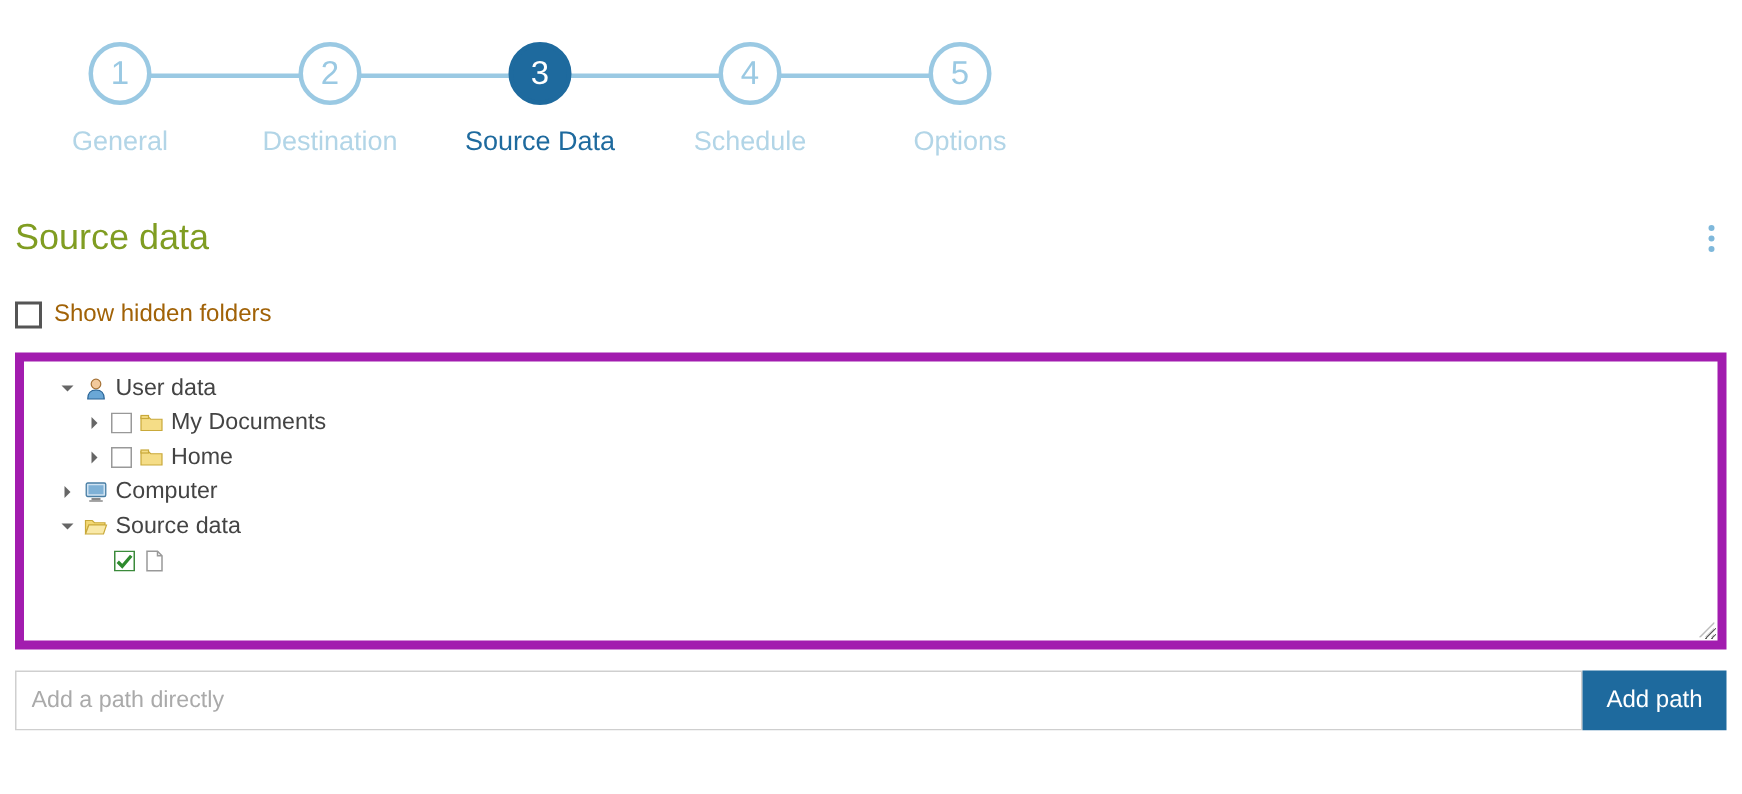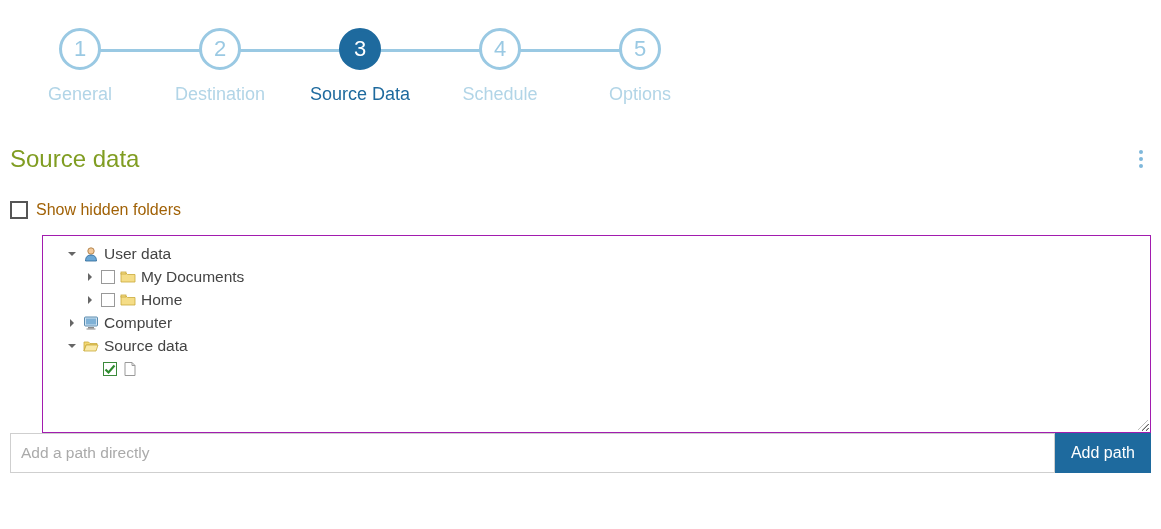--- a/index.html
+++ b/index.html
@@ -95,29 +95,28 @@
   .cb {
     width: 18px; height: 18px;
     border: 2px solid #555;
     margin-right: 8px;
     cursor: pointer;
   }
   .cb-label { color: #a16207; font-size: 16px; cursor: pointer; }
 
   
   .tree-box {
-    border: 1px solid #a21caf;
+    border: 6px solid #a21caf;
     min-height: 198px;
     padding: 6px 4px 6px 8px;
     font-size: 15.5px;
     color: #444;
     position: relative;
     resize: both;
     overflow: hidden;
-    margin-left: 32px;
   }
   .tree-row {
     display: flex; align-items: center;
     height: 23px;
     line-height: 23px;
     white-space: nowrap;
   }
   .ind0 { padding-left: 16px; }
   .ind1 { padding-left: 34px; }
   .ind2 { padding-left: 52px; }
@@ -131,20 +130,21 @@
   .resize-handle {
     position: absolute;
     right: 2px; bottom: 2px;
     width: 12px; height: 12px;
     pointer-events: none;
   }
 
   
   .path-row {
     display: flex;
+    margin-top: 14px;
   }
   .path-input {
     flex: 1;
     border: 1px solid #cfcfcf;
     padding: 8px 10px;
     font-size: 15.5px;
     color: #666;
     outline: none;
   }
   .path-input::placeholder { color: #aaa; }

